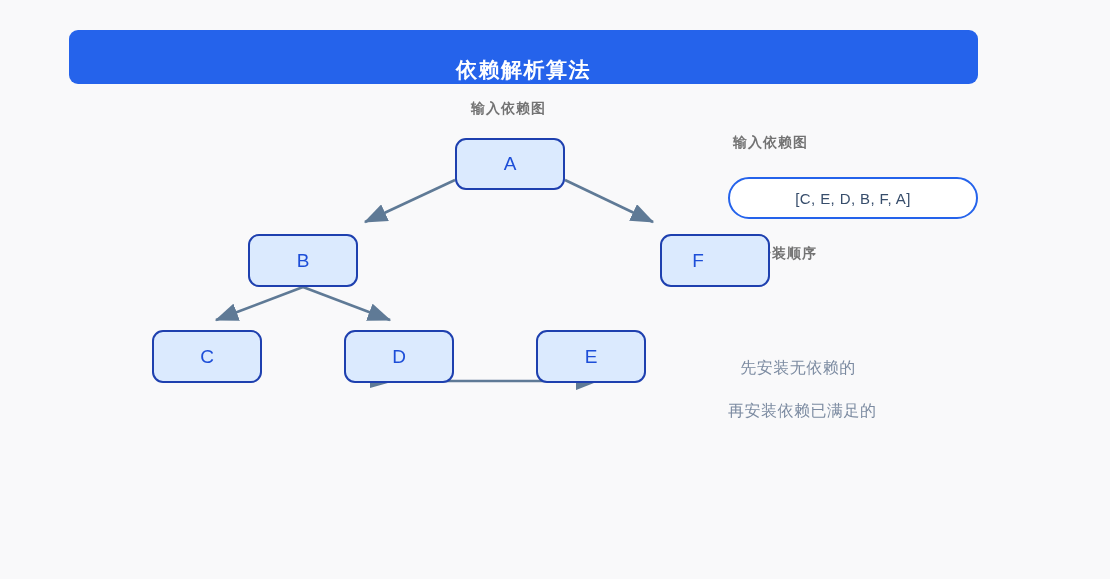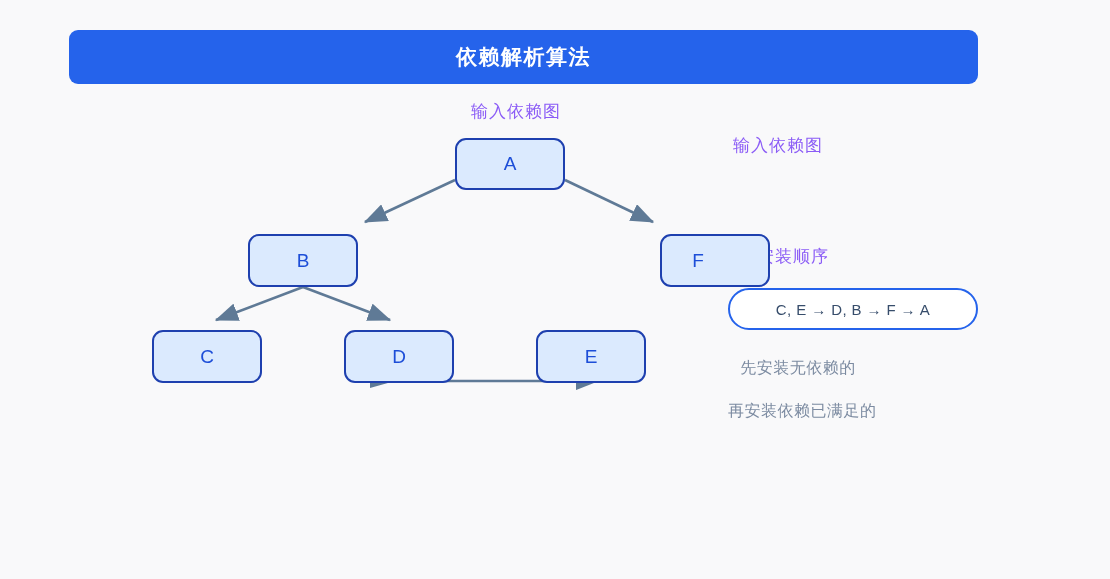--- a/index.html
+++ b/index.html
@@ -23,36 +23,36 @@
   
   .title-bar {
     position: absolute;
     left: 69px;
     top: 30px;
     width: 909px;
     height: 54px;
     background: #2563eb;
     border-radius: 9px;
     display: flex;
-    align-items: center;
+    align-items: flex-end;
     justify-content: center;
   }
   .title-bar .title-text {
     color: #ffffff;
     font-size: 21px;
     font-weight: bold;
     letter-spacing: 1.5px;
   }
 
   
   .section-heading {
     position: absolute;
-    color: #8b5cf6;
-    font-size: 17px;
-    font-weight: normal;
+    color: #737373;
+    font-size: 14px;
+    font-weight: bold;
     letter-spacing: 1px;
     white-space: nowrap;
   }
   #heading-graph  { left: 471px; top: 100px; }
   #heading-topo   { left: 733px; top: 134px; }
   #heading-order  { left: 757px; top: 245px; }
 
   
   #graph-svg {
     position: absolute;
@@ -161,20 +161,20 @@
   <div class="gnode" id="node-D">
     <span class="nlabel">D</span>
   </div>
   <div class="gnode" id="node-E">
     <span class="nlabel">E</span>
   </div>
   <div class="gnode" id="node-F">
     <span class="nlabel">F</span>
   </div>
 
-  <div class="result-box" id="box-order">
-    <span class="rlabel">C, E → D, B → F → A</span>
+  <div class="result-box" id="box-topo">
+    <span class="rlabel">[C, E, D, B, F, A]</span>
   </div>
 
   <div class="footnote" id="footnote-0">先安装无依赖的</div>
   <div class="footnote" id="footnote-1">再安装依赖已满足的</div>
 
 </div>
 
 </body></html>

